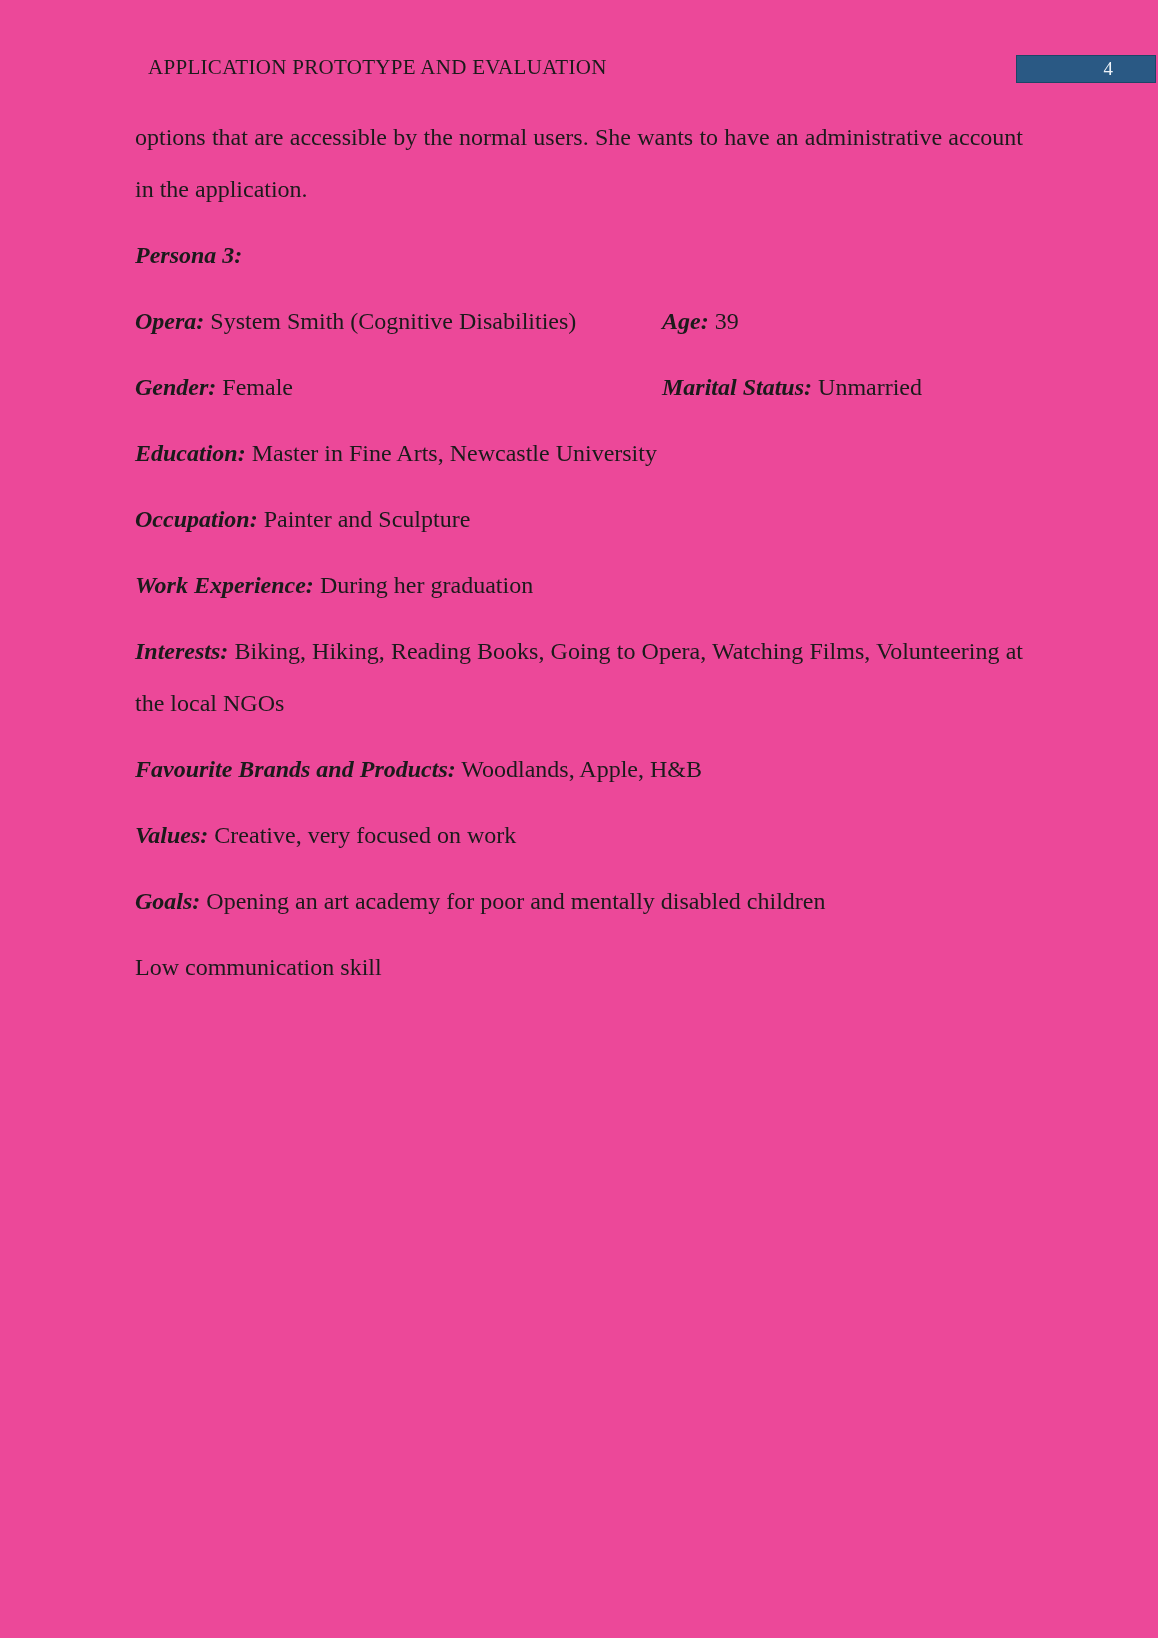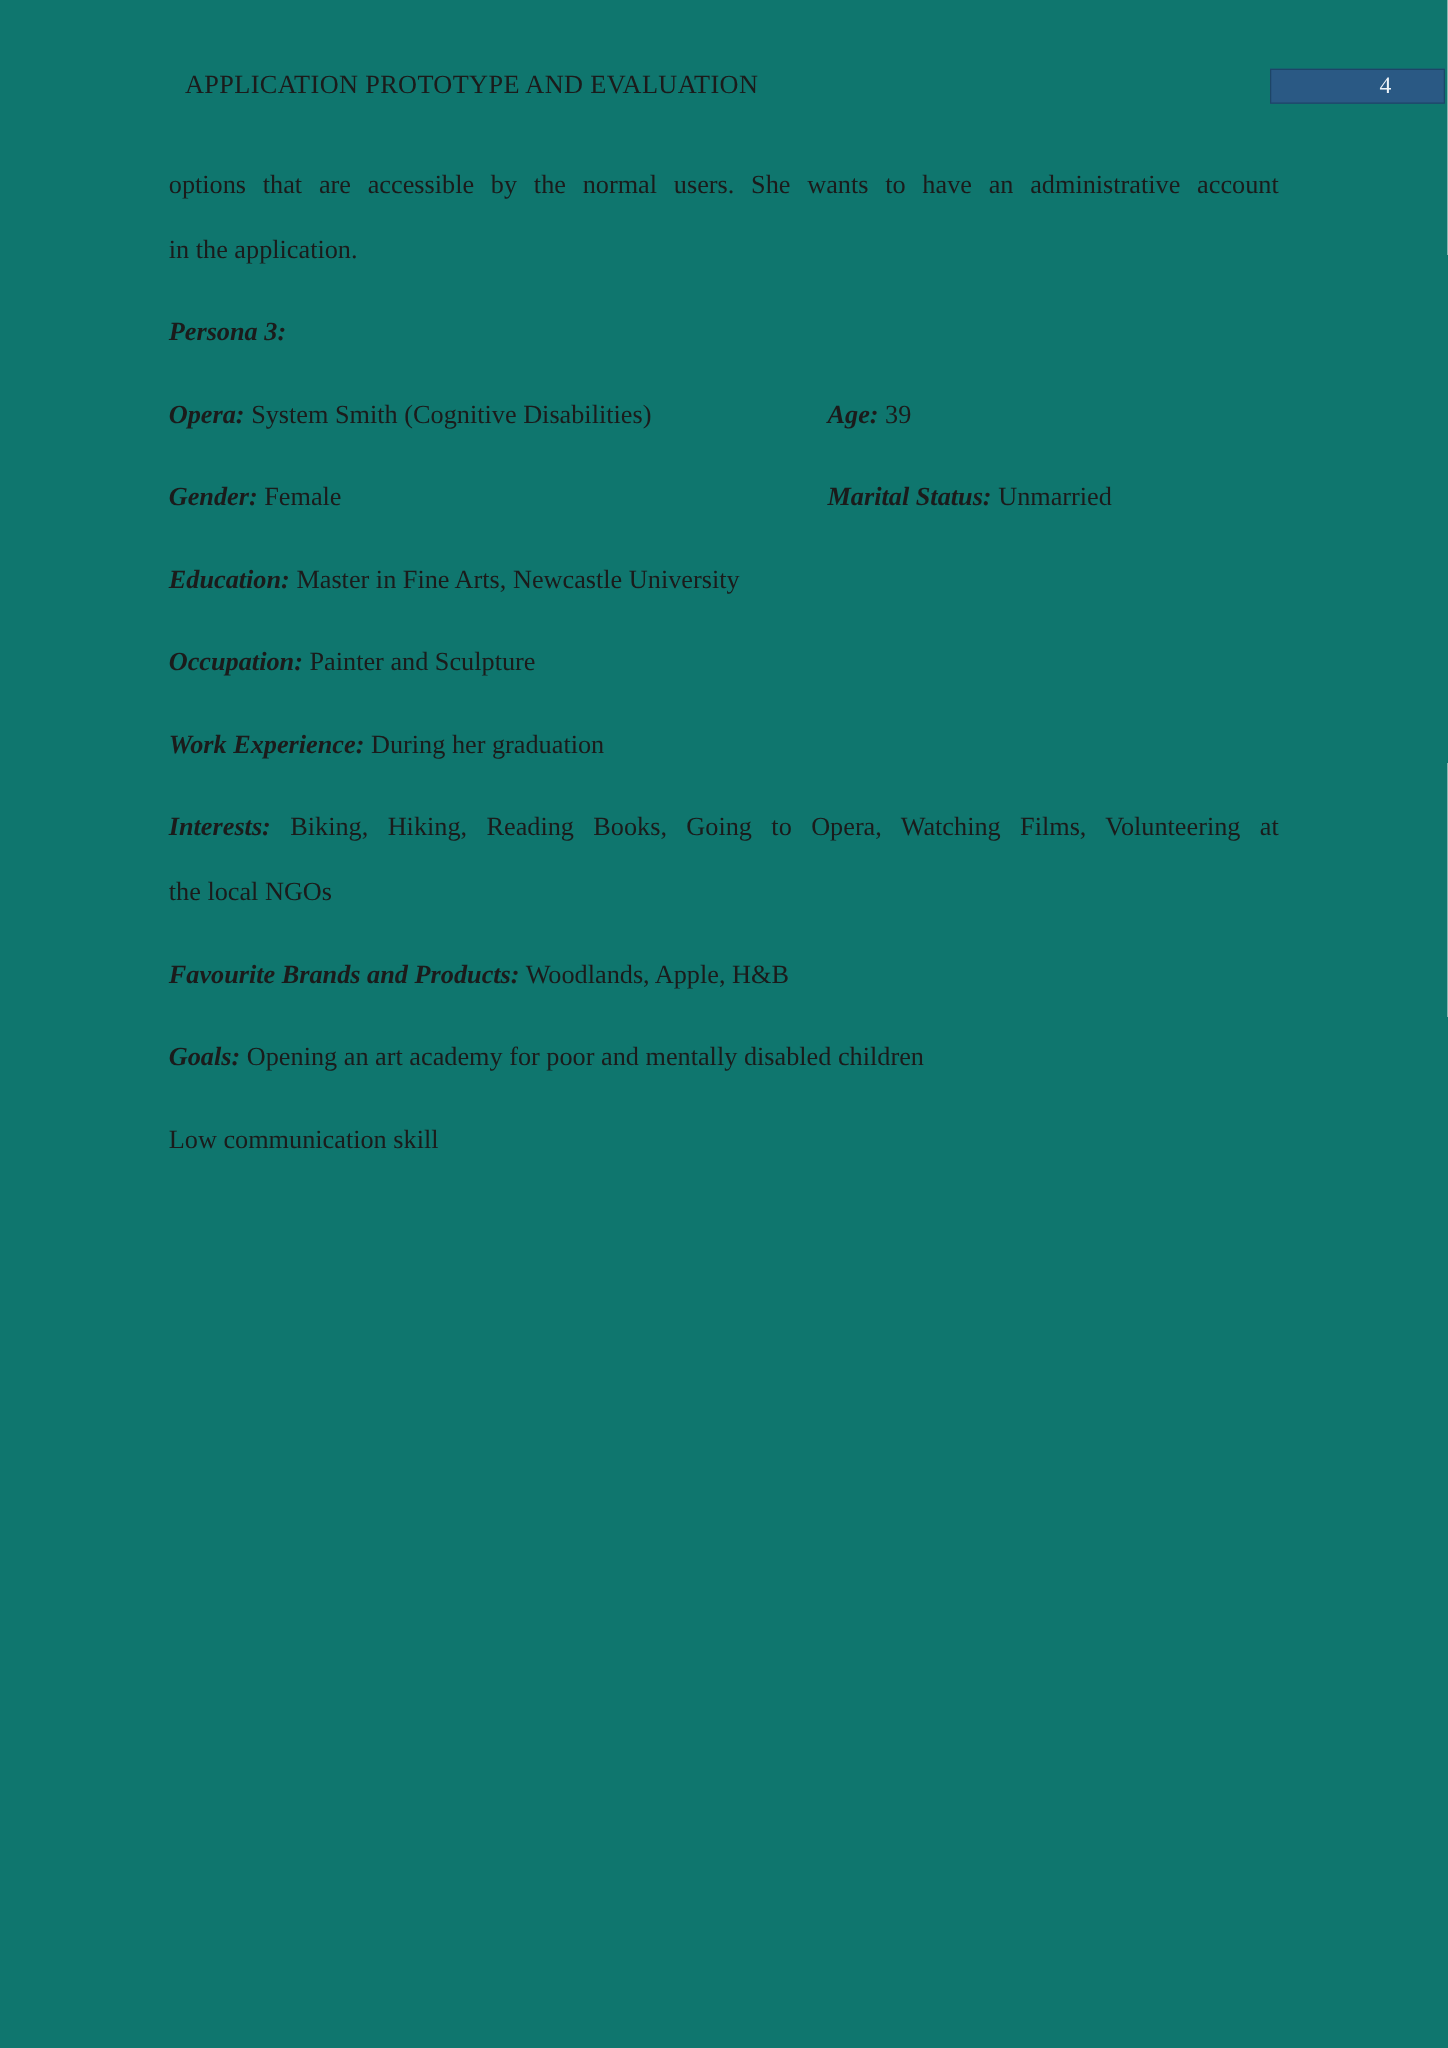--- a/index.html
+++ b/index.html
@@ -1,21 +1,21 @@
 <!DOCTYPE html>
 <html><head>
 <meta charset="utf-8">
 <style>
   * { margin: 0; padding: 0; box-sizing: border-box; }
   html, body { background: #e8e8e8; }
   .page {
     position: relative;
     width: 1158px;
     height: 1638px;
-    background: #0f766e;
+    background: #ec4899;
     font-family: "Liberation Serif", "DejaVu Serif", serif;
     color: #1b1b1b;
     overflow: hidden;
     margin: 0 auto;
   }
   .doc-header {
     position: absolute;
     top: 52px; left: 0; right: 0;
     height: 34px;
   }
@@ -35,23 +35,23 @@
     border: 1px solid #1d4567;
     color: #eef3f8;
     font-size: 19px;
     line-height: 26px;
     text-align: right;
     padding-right: 42px;
   }
   .content {
     position: absolute;
     left: 135px;
-    top: 121px;
+    top: 111px;
     width: 888px;
-    font-size: 21px;
+    font-size: 24px;
   }
   .para { margin-bottom: 14px; }
   .line {
     line-height: 52px;
     min-height: 52px;
     position: relative;
     white-space: nowrap;
   }
   .just {
     white-space: normal;
@@ -141,20 +141,26 @@
       <div class="line">the local NGOs</div>
     </div>
 
     <div class="para">
       <div class="line">
         <span class="lbl">Favourite Brands and Products:</span>
         <span>Woodlands, Apple, H&amp;B</span>
       </div>
     </div>
 
+    <div class="para">
+      <div class="line">
+        <span class="lbl">Values:</span>
+        <span>Creative, very focused on work</span>
+      </div>
+    </div>
 
     <div class="para">
       <div class="line">
         <span class="lbl">Goals:</span>
         <span>Opening an art academy for poor and mentally disabled children</span>
       </div>
     </div>
 
     <div class="para">
       <div class="line">Low communication skill</div>

